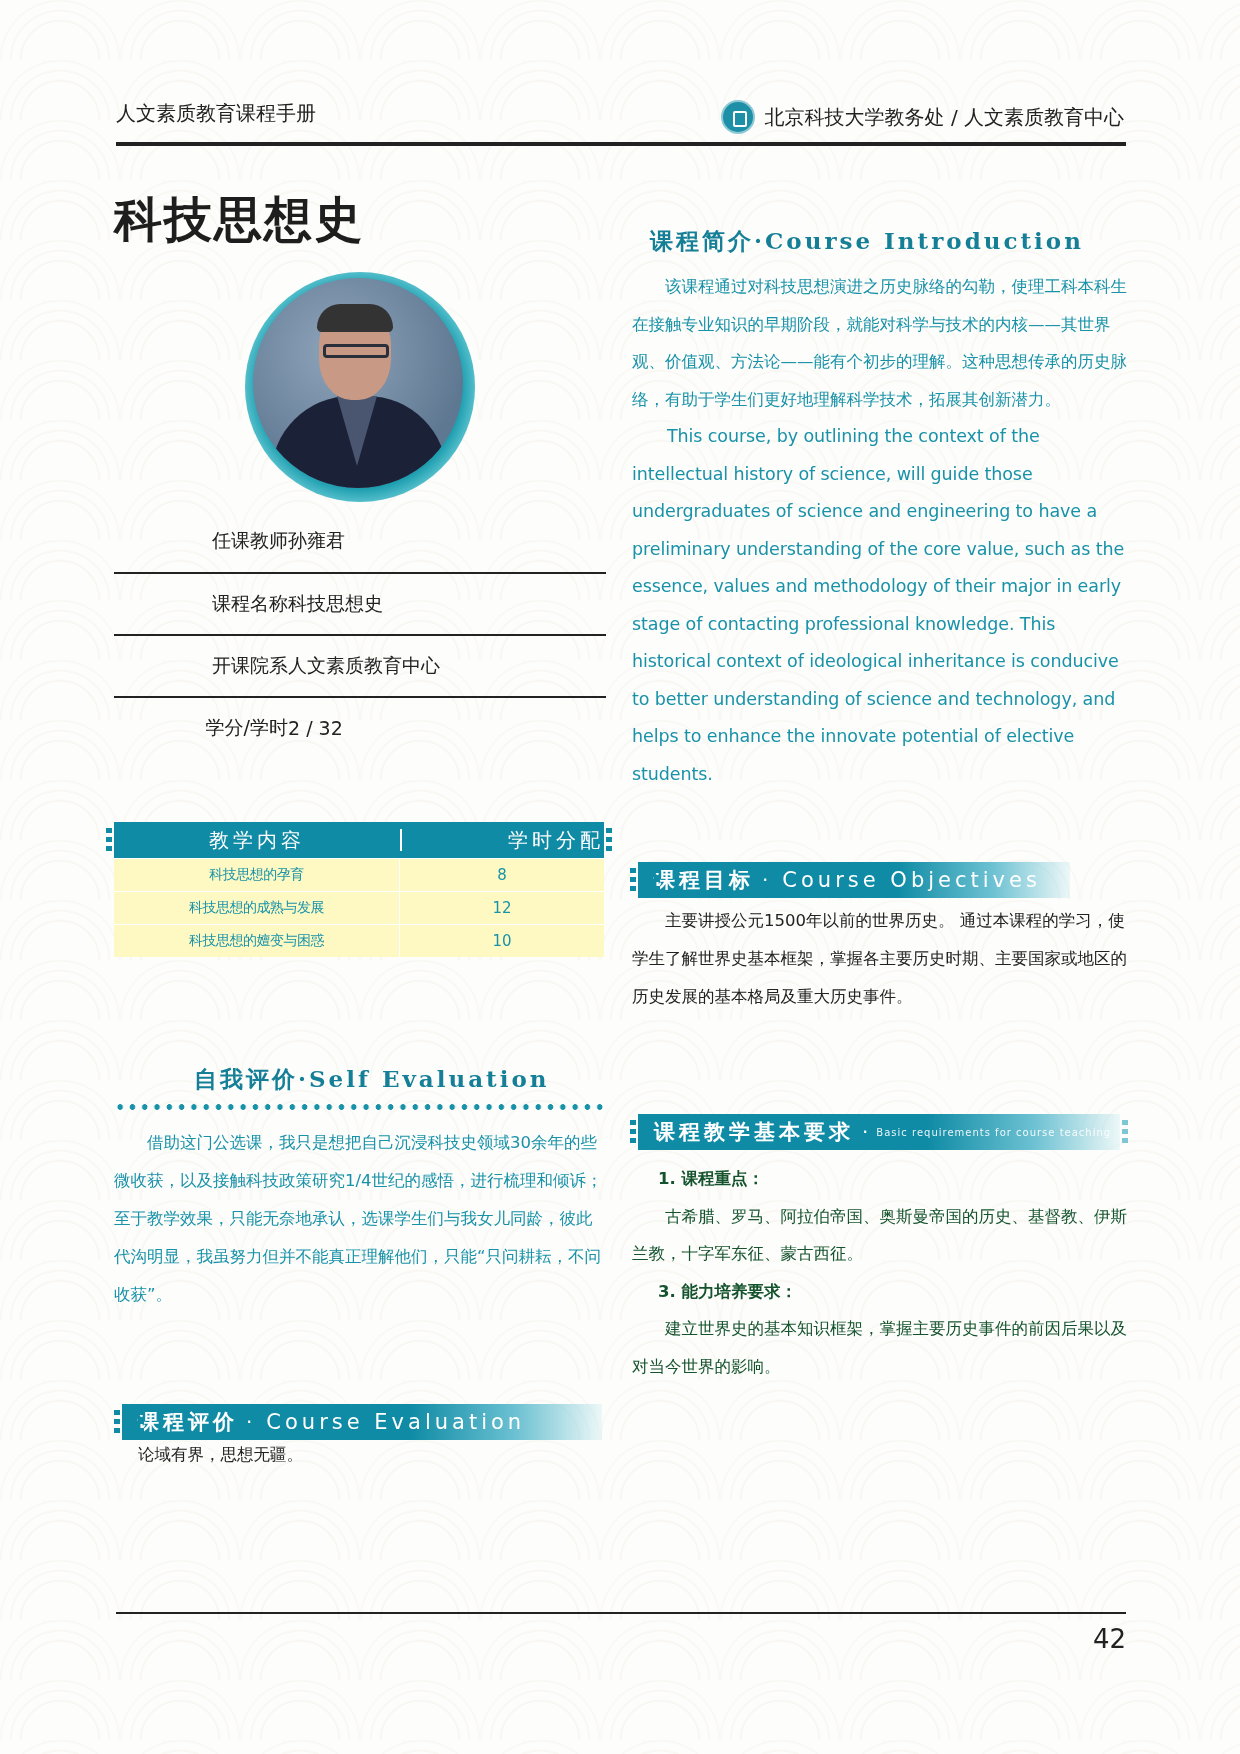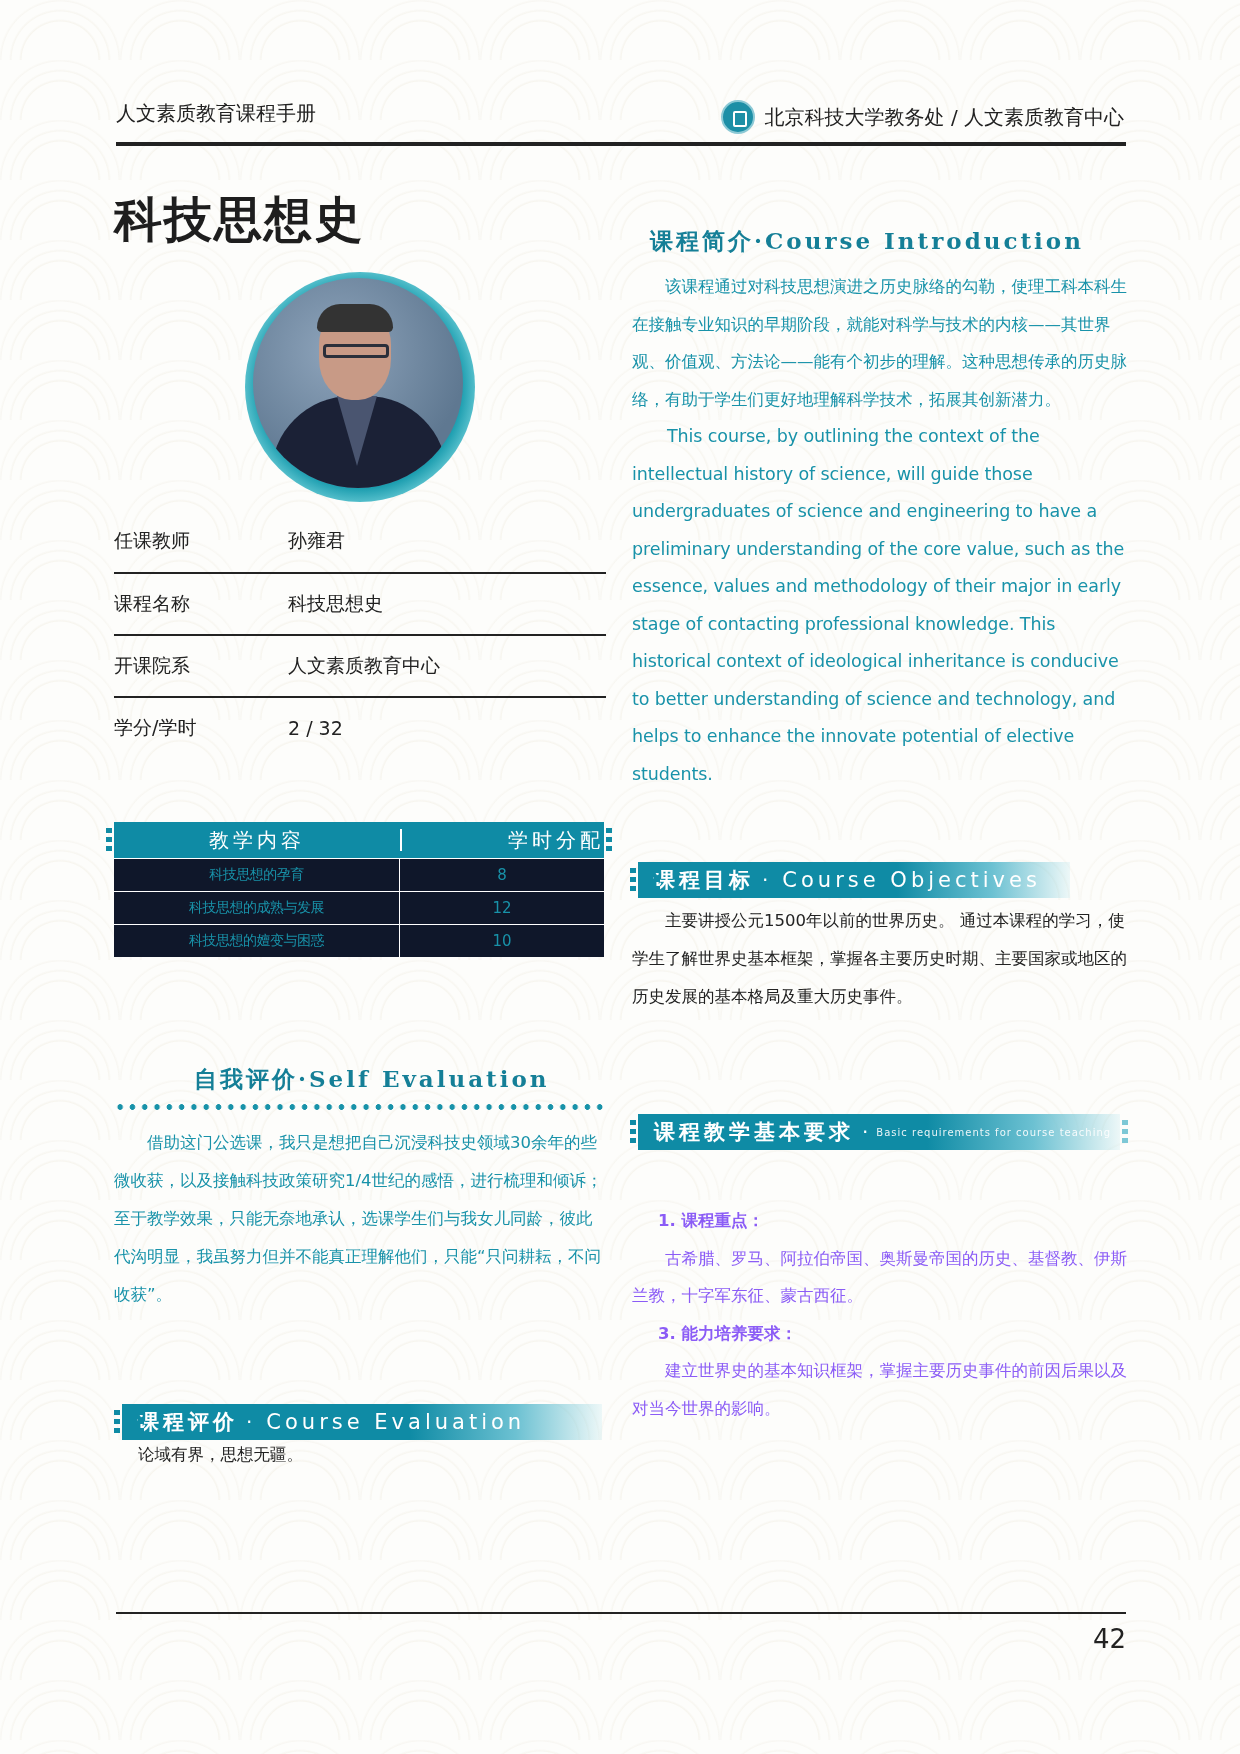--- a/index.html
+++ b/index.html
@@ -34,21 +34,21 @@
   .portrait .head { position: absolute; left: 66px; top: 30px; width: 72px; height: 92px; border-radius: 40% 40% 45% 45%; background: #c89a86; }
   .portrait .hair { position: absolute; left: 64px; top: 26px; width: 76px; height: 28px; border-radius: 40px 40px 8px 8px; background: #333; }
   .portrait .glasses { position: absolute; left: 70px; top: 66px; width: 66px; height: 14px; border: 3px solid #2a2f3a; border-radius: 4px; }
   .portrait .body { position: absolute; left: 18px; top: 118px; width: 176px; height: 120px; border-radius: 80px 80px 0 0; background: #1b2136; }
   .portrait .shirt { position: absolute; left: 84px; top: 118px; width: 40px; height: 70px; background: #4a5570; clip-path: polygon(0 0, 100% 0, 50% 100%); }
 
   
   .info { left: 114px; top: 510px; width: 492px; }
   .info-row { display: flex; align-items: center; height: 62px; font-size: 19px; color: #222; }
   .info-row + .info-row { border-top: 2px solid #222; }
-  .info-row .k { width: 174px; }
+  .info-row .k { width: 174px; text-align: right; }
   .info-row .v { flex: 1; }
 
   
   .sec-title-serif { font-family: "DejaVu Serif", "Liberation Serif", serif; font-weight: bold; color: #157f97; font-size: 23px; letter-spacing: 3px; }
   .intro-title { left: 650px; top: 226px; }
   .teal-text { color: #1892a9; }
   .para { font-size: 16.5px; line-height: 37.5px; }
   .intro-cn { left: 632px; top: 268px; width: 496px; }
   .intro-en { left: 632px; top: 418px; width: 496px; font-size: 17.5px; line-height: 37.5px; letter-spacing: -0.1px; }
   .indent { text-indent: 2em; }
@@ -69,37 +69,37 @@
   .tt { left: 114px; top: 822px; width: 490px; }
   .tt-head { height: 36px; display: flex; align-items: center; color: #fff; font-size: 20px; letter-spacing: 4px; position: relative;
     background: #0f8ba5; }
   .tt-head::before, .tt-head::after { content: ""; position: absolute; top: 6px; width: 6px; height: 24px;
     background: repeating-linear-gradient(180deg, #0f8ba5 0 5px, transparent 5px 9px); }
   .tt-head::before { left: -8px; }
   .tt-head::after { right: -8px; }
   .tt-head .c1 { width: 286px; text-align: center; }
   .tt-head .div { width: 2px; height: 22px; background: #fff; }
   .tt-head .c2 { flex: 1; text-align: right; }
-  .tt-row { display: flex; height: 33px; background: #0f172a; border-top: 1px solid #fff; font-size: 14px; color: #1892a9; }
+  .tt-row { display: flex; height: 33px; background: #fef9c3; border-top: 1px solid #fff; font-size: 14px; color: #1892a9; }
   .tt-row .c1 { width: 286px; display: flex; align-items: center; justify-content: center; border-right: 1px solid #fff; letter-spacing: -0.5px; }
   .tt-row .c2 { flex: 1; display: flex; align-items: center; justify-content: center; font-size: 15px; }
 
   
   .obj-banner { left: 638px; top: 862px; width: 432px; }
   .obj-text { left: 632px; top: 902px; width: 496px; font-size: 16.5px; line-height: 38px; color: #222; }
 
   
   .self-title { left: 194px; top: 1064px; }
   .dots { left: 114px; top: 1104px; width: 492px; height: 6px;
     background: radial-gradient(circle, #1892a9 2.6px, transparent 3px); background-size: 12.3px 6px; }
   .self-text { left: 114px; top: 1124px; width: 494px; font-size: 16.5px; line-height: 38px; }
 
   
   .req-banner { left: 638px; top: 1114px; width: 482px; }
-  .req { left: 632px; top: 1202px; width: 496px; font-size: 16.5px; line-height: 37.5px; color: #8b5cf6; }
+  .req { left: 632px; top: 1160px; width: 496px; font-size: 16.5px; line-height: 37.5px; color: #14532d; }
   .req .h { font-weight: bold; padding-left: 26px; }
 
   
   .eval-banner { left: 122px; top: 1404px; width: 480px; }
   .eval-text { left: 138px; top: 1444px; font-size: 16.5px; color: #222; }
 
   
   .ftr-rule { left: 116px; top: 1612px; width: 1010px; height: 2px; background: #222; }
   .page-num { right: 114px; top: 1624px; font-size: 26px; color: #222; }
 </style>

